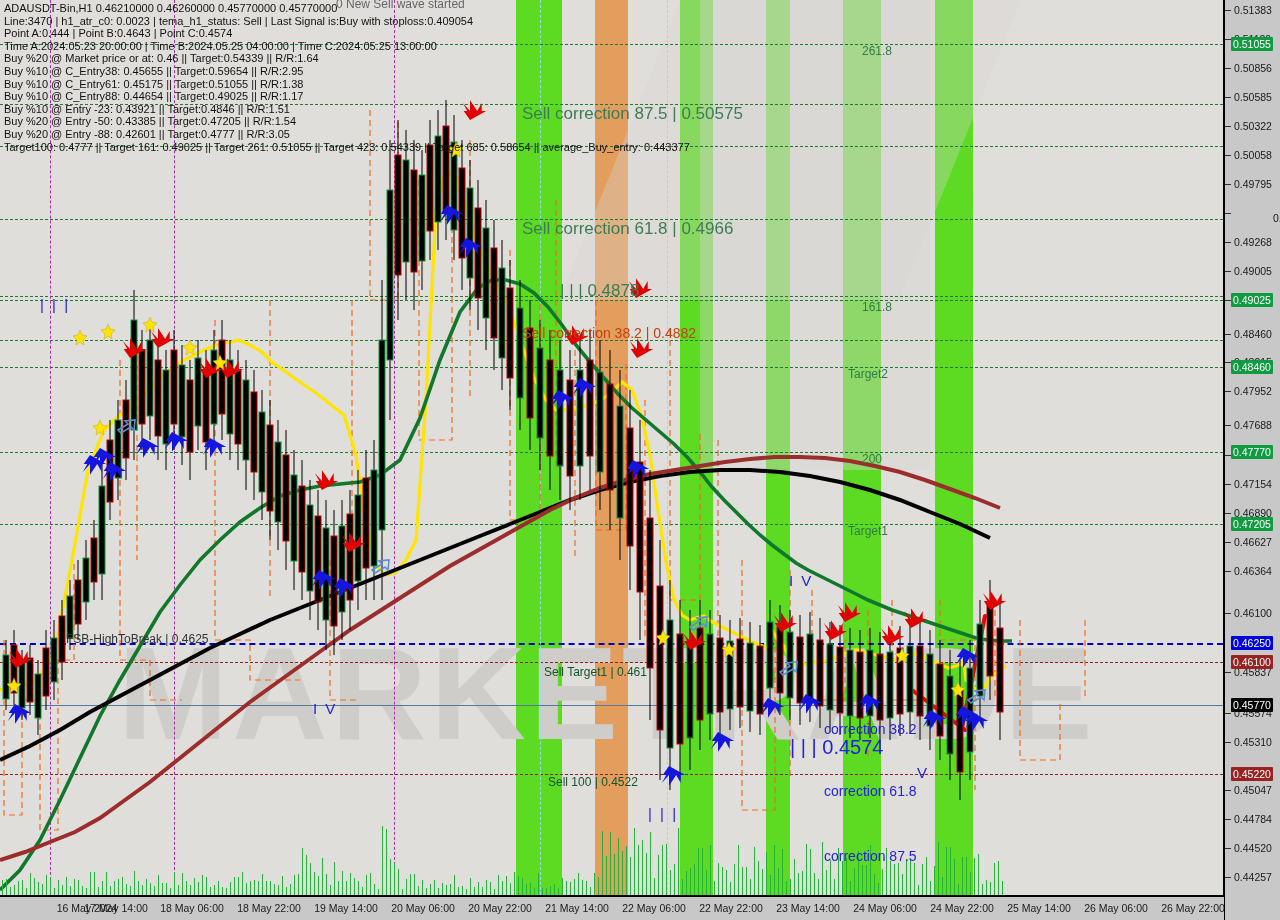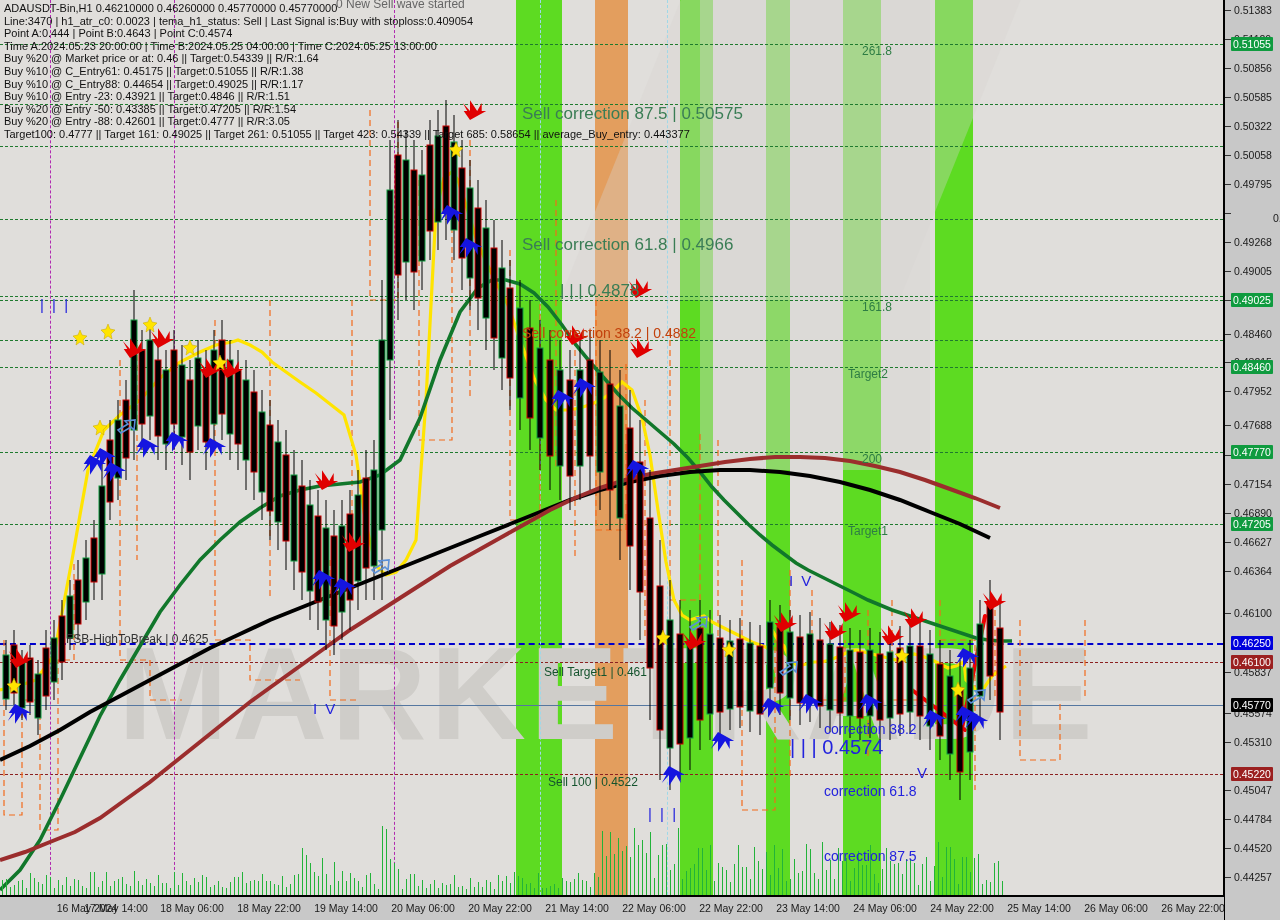--- a/index.html
+++ b/index.html
@@ -812,21 +812,21 @@
           <div class="vol" style="left: 1002px; height: 14.0212px;"></div>
         </div>
 
       <div id="labels">
           <div class="lab green" style="left: 862px; top: 44px;">261.8</div>
           <div class="lab green" style="left: 862px; top: 300px;">161.8</div>
           <div class="lab green" style="left: 848px; top: 367px;">Target2</div>
           <div class="lab green" style="left: 862px; top: 452px;">200</div>
           <div class="lab green" style="left: 848px; top: 524px;">Target1</div>
           <div class="lab greenbig" style="left: 522px; top: 104px;">Sell correction 87.5 | 0.50575</div>
-          <div class="lab greenbig" style="left: 522px; top: 219px; margin-top: 16px;">Sell correction 61.8 | 0.4966</div>
+          <div class="lab greenbig" style="left: 522px; top: 219px;">Sell correction 61.8 | 0.4966</div>
           <div class="lab greenbig" style="left: 560px; top: 281px;">| | | 0.4878</div>
           <div class="lab greenmid" style="left: 522px; top: 325px;">Sell correction 38.2 | 0.4882</div>
           <div class="lab red" style="left: 544px; top: 665px;">Sell Target1 | 0.461</div>
           <div class="lab red" style="left: 548px; top: 775px;">Sell 100 | 0.4522</div>
           <div class="lab dark" style="left: 66px; top: 632px;">FSB-HighToBreak | 0.4625</div>
           <div class="lab blue" style="left: 824px; top: 721px;">correction 38.2</div>
           <div class="lab bluebig" style="left: 790px; top: 736px;">| | | 0.4574</div>
           <div class="lab blue" style="left: 824px; top: 783px;">correction 61.8</div>
           <div class="lab blue" style="left: 824px; top: 848px;">correction 87.5</div>
           <div class="lab wave" style="left: 313px; top: 700px;">I V</div>
@@ -835,20 +835,21 @@
           <div class="lab wave" style="left: 917px; top: 764px;">V</div>
           <div class="lab wave" style="left: 40px; top: 296px;">| | |</div>
         </div>
 
       <div id="hdr">
           <div>ADAUSDT-Bin,H1  0.46210000 0.46260000 0.45770000 0.45770000</div>
           <div>Line:3470 | h1_atr_c0: 0.0023 | tema_h1_status: Sell | Last Signal is:Buy with stoploss:0.409054</div>
           <div>Point A:0.444 | Point B:0.4643 | Point C:0.4574</div>
           <div>Time A:2024.05.23 20:00:00 | Time B:2024.05.25 04:00:00 | Time C:2024.05.25 13:00:00</div>
           <div>Buy %20 @ Market price or at: 0.46 || Target:0.54339 || R/R:1.64</div>
+          <div>Buy %10 @ C_Entry38: 0.45655 || Target:0.59654 || R/R:2.95</div>
           <div>Buy %10 @ C_Entry61: 0.45175 || Target:0.51055 || R/R:1.38</div>
           <div>Buy %10 @ C_Entry88: 0.44654 || Target:0.49025 || R/R:1.17</div>
           <div>Buy %10 @ Entry -23: 0.43921 || Target:0.4846 || R/R:1.51</div>
           <div>Buy %20 @ Entry -50: 0.43385 || Target:0.47205 || R/R:1.54</div>
           <div>Buy %20 @ Entry -88: 0.42601 || Target:0.4777 || R/R:3.05</div>
           <div>Target100: 0.4777 || Target 161: 0.49025 || Target 261: 0.51055 || Target 423: 0.54339 || Target 685: 0.58654 || average_Buy_entry: 0.443377</div>
         </div>
       <div id="toptext">0 New Sell wave started</div>
 
     </div>

